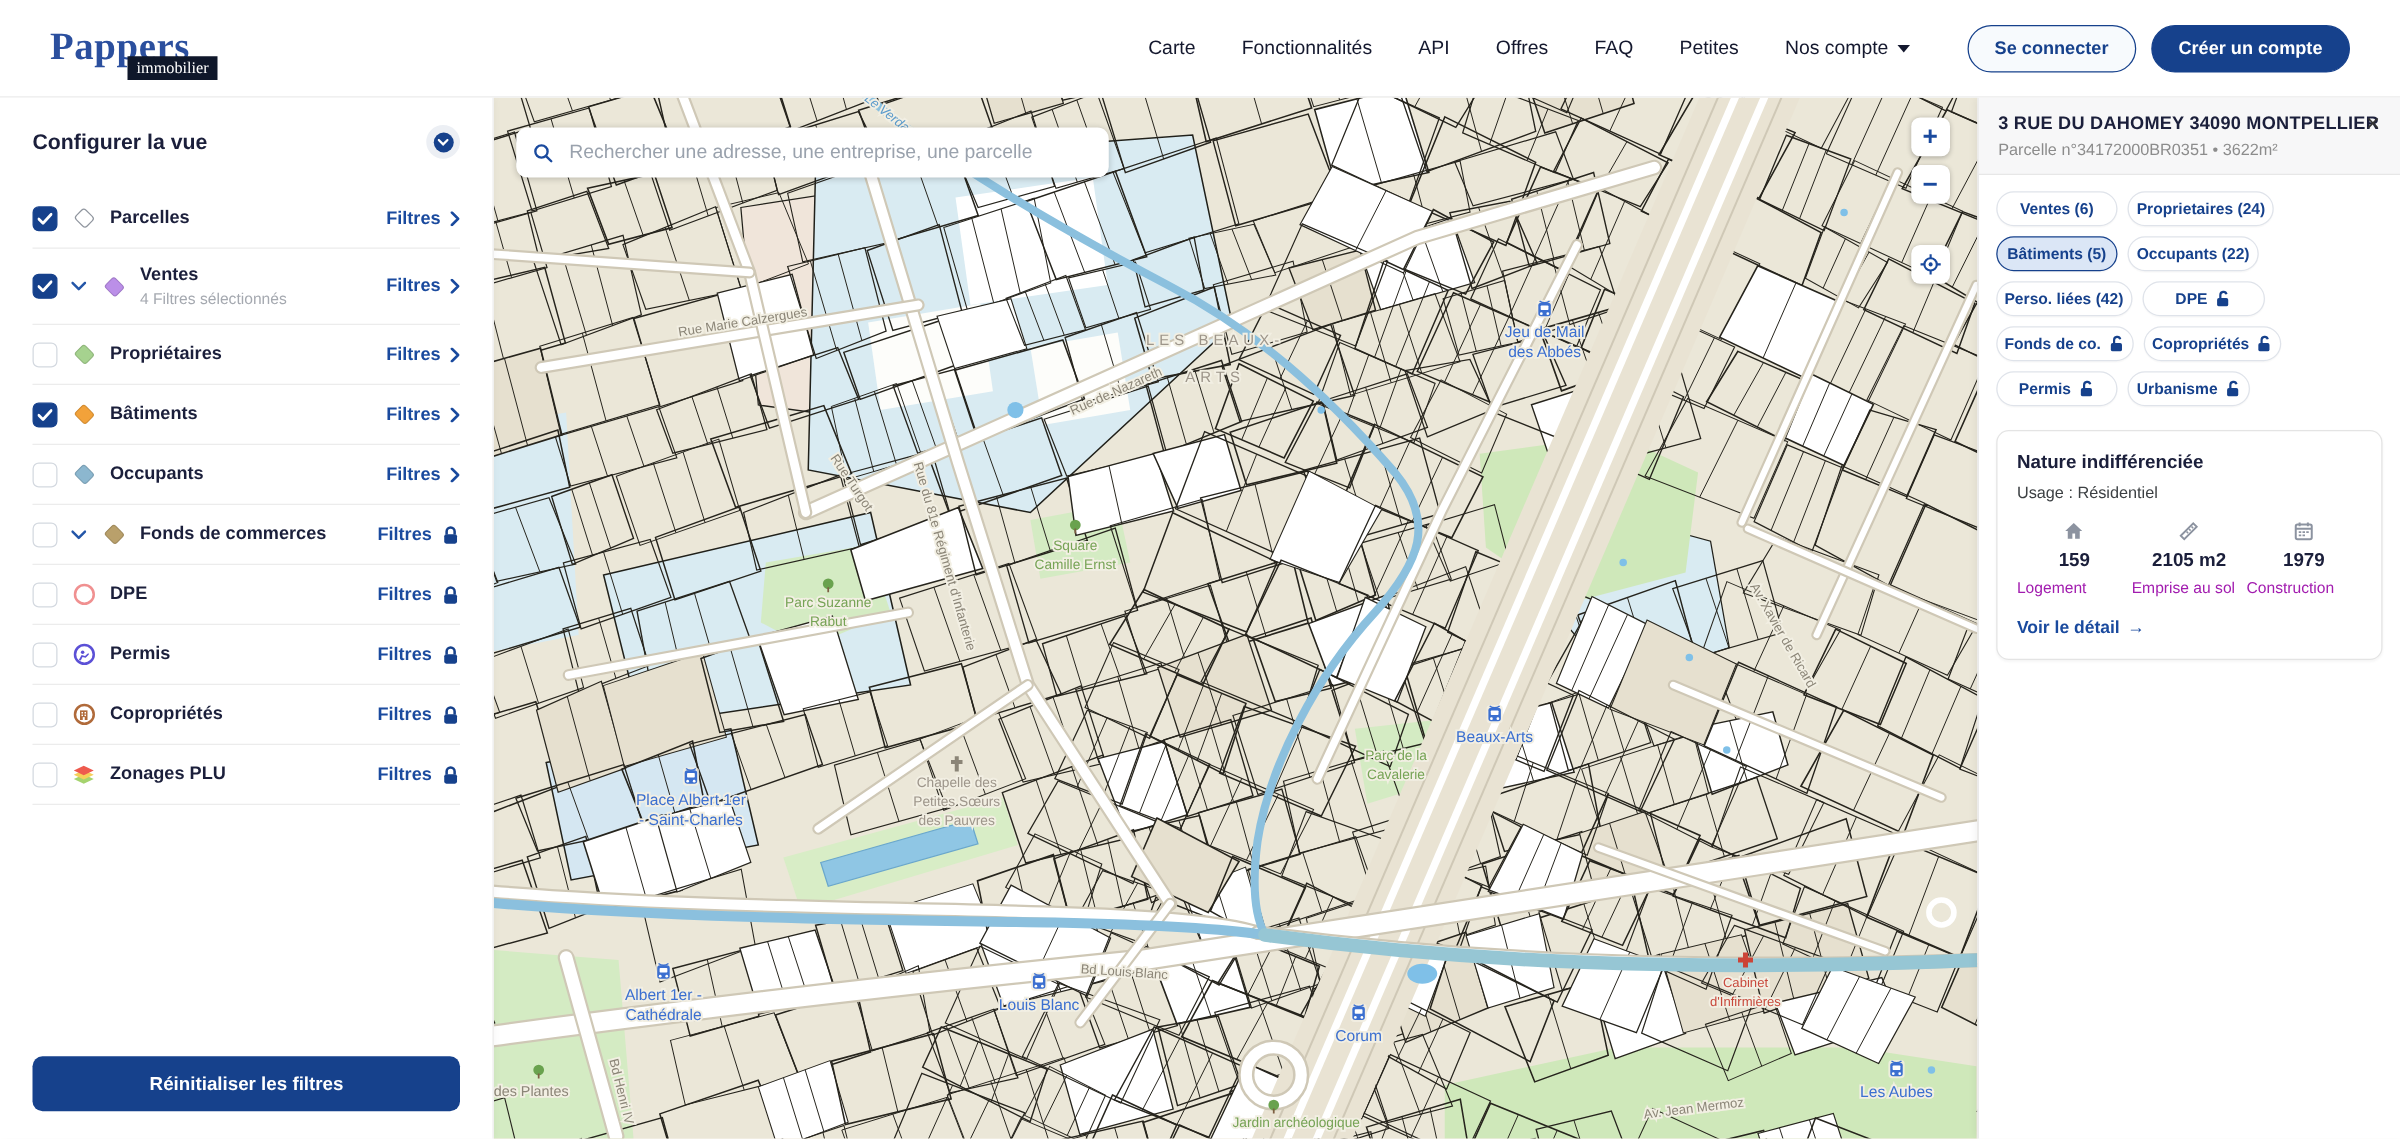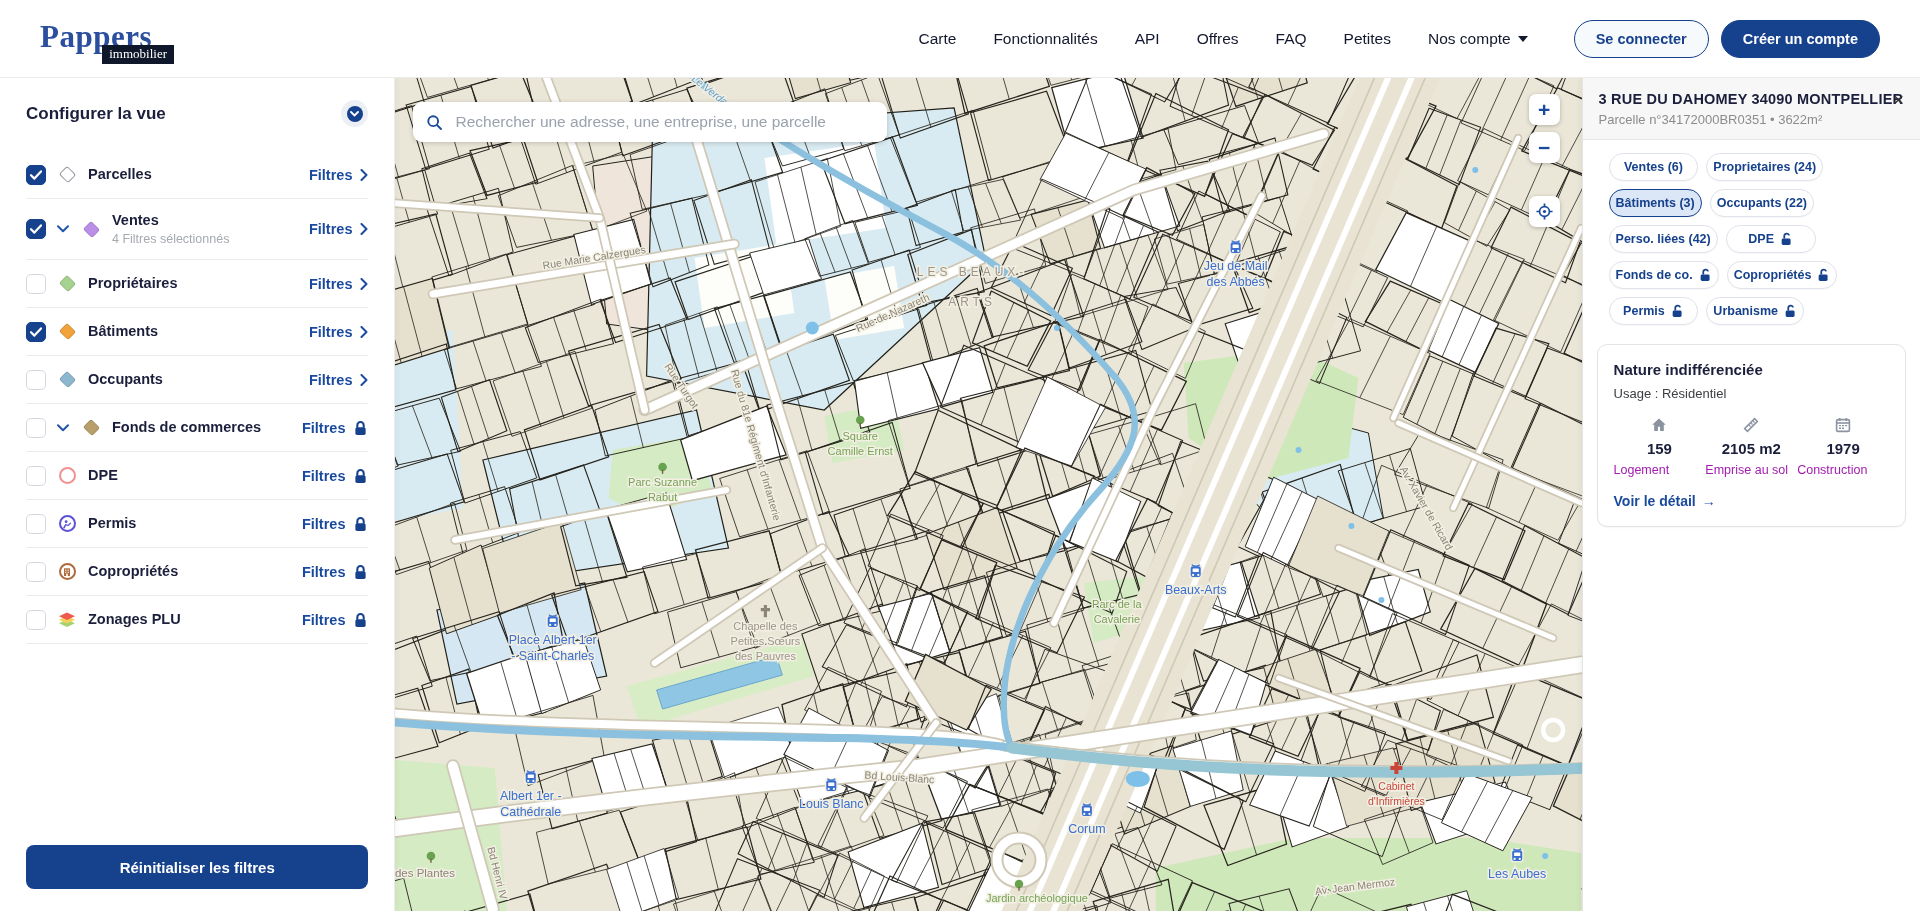--- a/index.html
+++ b/index.html
@@ -80,21 +80,21 @@
   .t-poi{fill:#9d958a;font-size:11px;}
   .t-red{fill:#c8493c;font-size:10.5px;}
   .t-water{fill:#5b9bcc;font-size:10.5px;font-style:italic;}
 
   
   .panel{width:339px;background:#fff;border-left:1px solid #e4e4e4;box-shadow:-2px 0 6px rgba(0,0,0,.05);z-index:20;}
   .panel-head{background:#f7f7f8;border-bottom:1px solid #e7e7e7;padding:13px 16px 12px;position:relative;}
   .panel-head h3{margin:0;font-size:14.5px;color:#1b1f3b;letter-spacing:.2px;}
   .panel-head p{margin:5px 0 0;font-size:13px;color:#8c8c8c;}
   .close{position:absolute;right:12px;top:8px;border:none;background:none;font-size:19px;color:#333;cursor:pointer;line-height:1;padding:4px;}
-  #tabs{display:flex;flex-wrap:wrap;gap:8px;padding:13px 26px;}
+  #tabs{display:flex;flex-wrap:wrap;gap:8px;padding:13px 14px;}
   .tab{flex:0 0 calc((100% - 16px)/3);height:28px;border:1px solid #dfe3ea;border-radius:15px;background:#fff;
     display:flex;align-items:center;justify-content:center;gap:6px;color:#16418c;font-weight:700;font-size:12.5px;
     cursor:pointer;box-shadow:0 1px 1px rgba(0,0,0,.03);font-family:"Liberation Sans",sans-serif;white-space:nowrap;}
   .tab.active{background:#dbe6f6;border-color:#16418c;}
   .tab svg{width:13px;height:14px;}
   .card{margin:6px 14px;border:1px solid #e4e4e4;border-radius:10px;padding:16px;background:#fff;box-shadow:0 1px 2px rgba(0,0,0,.04);}
   .card h4{margin:0;font-size:15px;color:#1b1f3b;}
   .card .usage{margin:8px 0 0;font-size:13px;color:#3c4043;}
   #stats{display:flex;margin-top:16px;}
   .stat{flex:1;}
@@ -1364,21 +1364,21 @@
       <button class="close">×</button>
     </div>
     <div id="tabs">
         <button class="tab">
           <span>Ventes (6)</span>
         </button>
         <button class="tab">
           <span>Proprietaires (24)</span>
         </button>
         <button class="tab active">
-          <span>Bâtiments (3)</span>
+          <span>Bâtiments (5)</span>
         </button>
         <button class="tab">
           <span>Occupants (22)</span>
         </button>
         <button class="tab">
           <span>Perso. liées (42)</span>
         </button>
         <button class="tab">
           <span>DPE</span>
           <span style="display: flex;">

